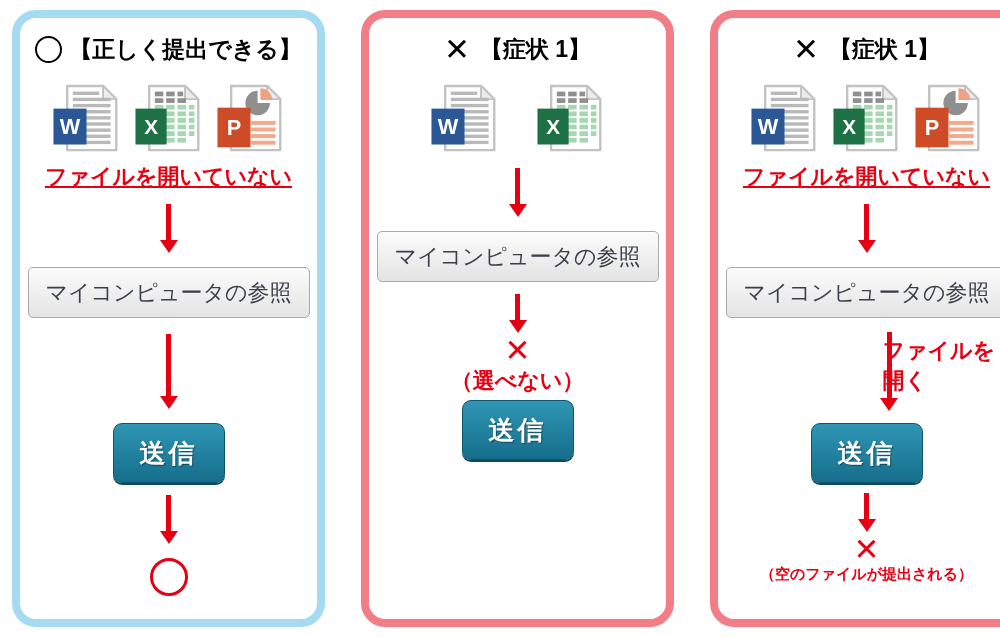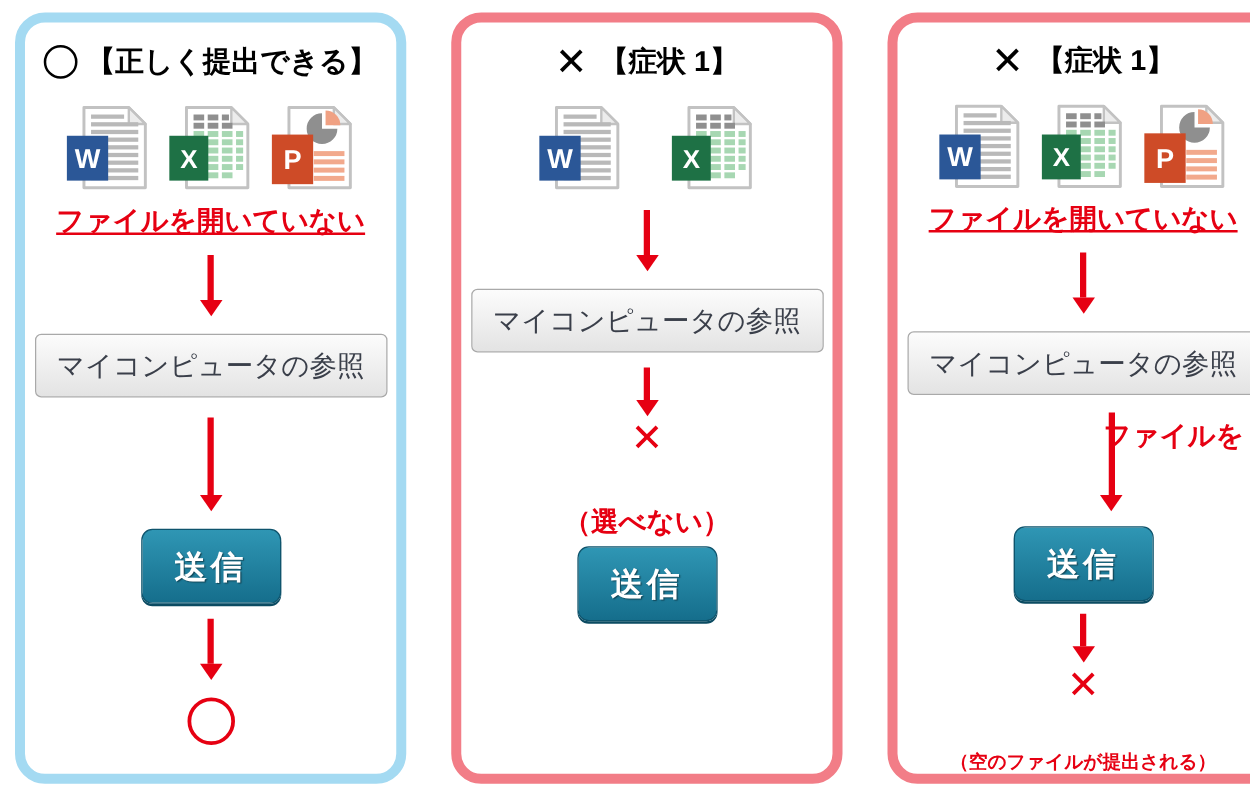--- a/index.html
+++ b/index.html
@@ -41,21 +41,21 @@
               background:linear-gradient(#fcfcfc,#e3e3e3);
               border:1px solid #a9a9a9;border-radius:5px;}
   .send-btn{width:112px;height:60px;flex:none;cursor:pointer;
             font-family:Liberation Serif, serif;
             font-size:26px;font-weight:bold;color:#fff;letter-spacing:3px;
             background:linear-gradient(#2f96b4,#156e8c);
             border:1px solid #0e546d;border-radius:9px;
             box-shadow:0 2px 0 #0b4b62;text-shadow:1px 1px 1px rgba(0,0,0,.45);}
 
   .x-fail{font-size:31px;font-weight:bold;line-height:1;}
-  .fail-caption{font-size:22px;font-weight:bold;white-space:nowrap;margin-top:37px;}
+  .fail-caption{font-size:22px;font-weight:bold;white-space:nowrap;}
   .fail-caption.small{font-size:15px;}
   .result-circle{width:38px;height:38px;border:3px solid #E60012;border-radius:50%;box-sizing:border-box;}
 
   .mt2{margin-top:2px}.mt4{margin-top:4px}.mt10{margin-top:10px}
   .mt12{margin-top:12px}.mt14{margin-top:14px}.mt16{margin-top:16px}
 </style>
 </head>
 <body>
 
 <div class="container">
@@ -306,20 +306,21 @@
         <div class="head"></div>
       </div>
     <button class="browse-btn">マイコンピュータの参照</button>
     <div class="arrow-wrap mt14" style="margin-top:14px">
       <div class="arrow a-xlong">
           <div class="shaft"></div>
           <div class="head"></div>
         </div>
       <div class="arrow-side-label red">
         <div>ファイルを</div>
+        <div>開く</div>
       </div>
     </div>
     <button class="send-btn mt12" style="margin-top:12px">送信</button>
     <div class="arrow a-short mt10">
         <div class="shaft"></div>
         <div class="head"></div>
       </div>
     <div class="x-fail red mt2">✕</div>
     <div class="fail-caption small red">（空のファイルが提出される）</div>
   </div>

